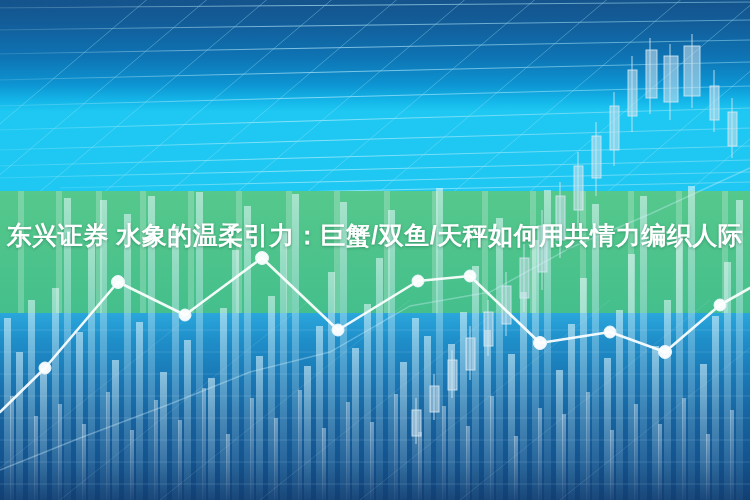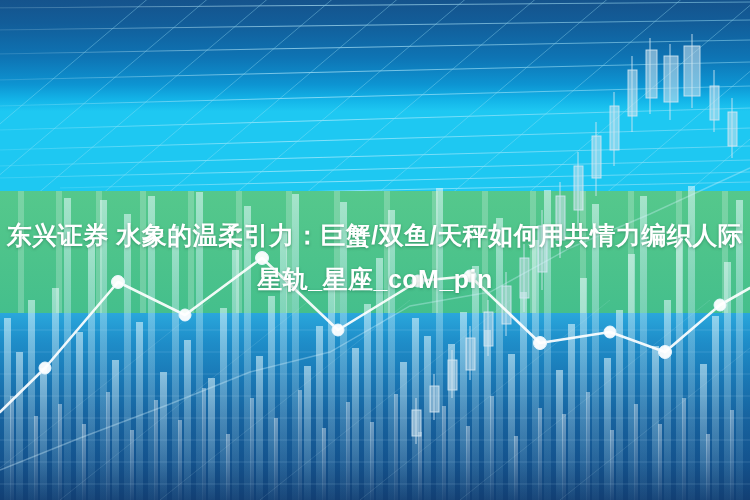--- a/index.html
+++ b/index.html
@@ -360,16 +360,15 @@
       </g>
     </g>
 
     <g>
       <polyline points="0,470 80,438 170,404 250,372 330,352 410,306 490,292 570,248 650,214 750,168" fill="none" stroke="#d7f3ff" stroke-opacity=".35" stroke-width="1.4"></polyline>
     </g>
   </svg>
 
   <div id="title-block">
     <div id="title-line1">东兴证券 水象的温柔引力：巨蟹/双鱼/天秤如何用共情力编织人际</div>
-    <div id="title-line2">星轨_星座_coM_pin</div>
   </div>
 
 </div>
 
 </body></html>

